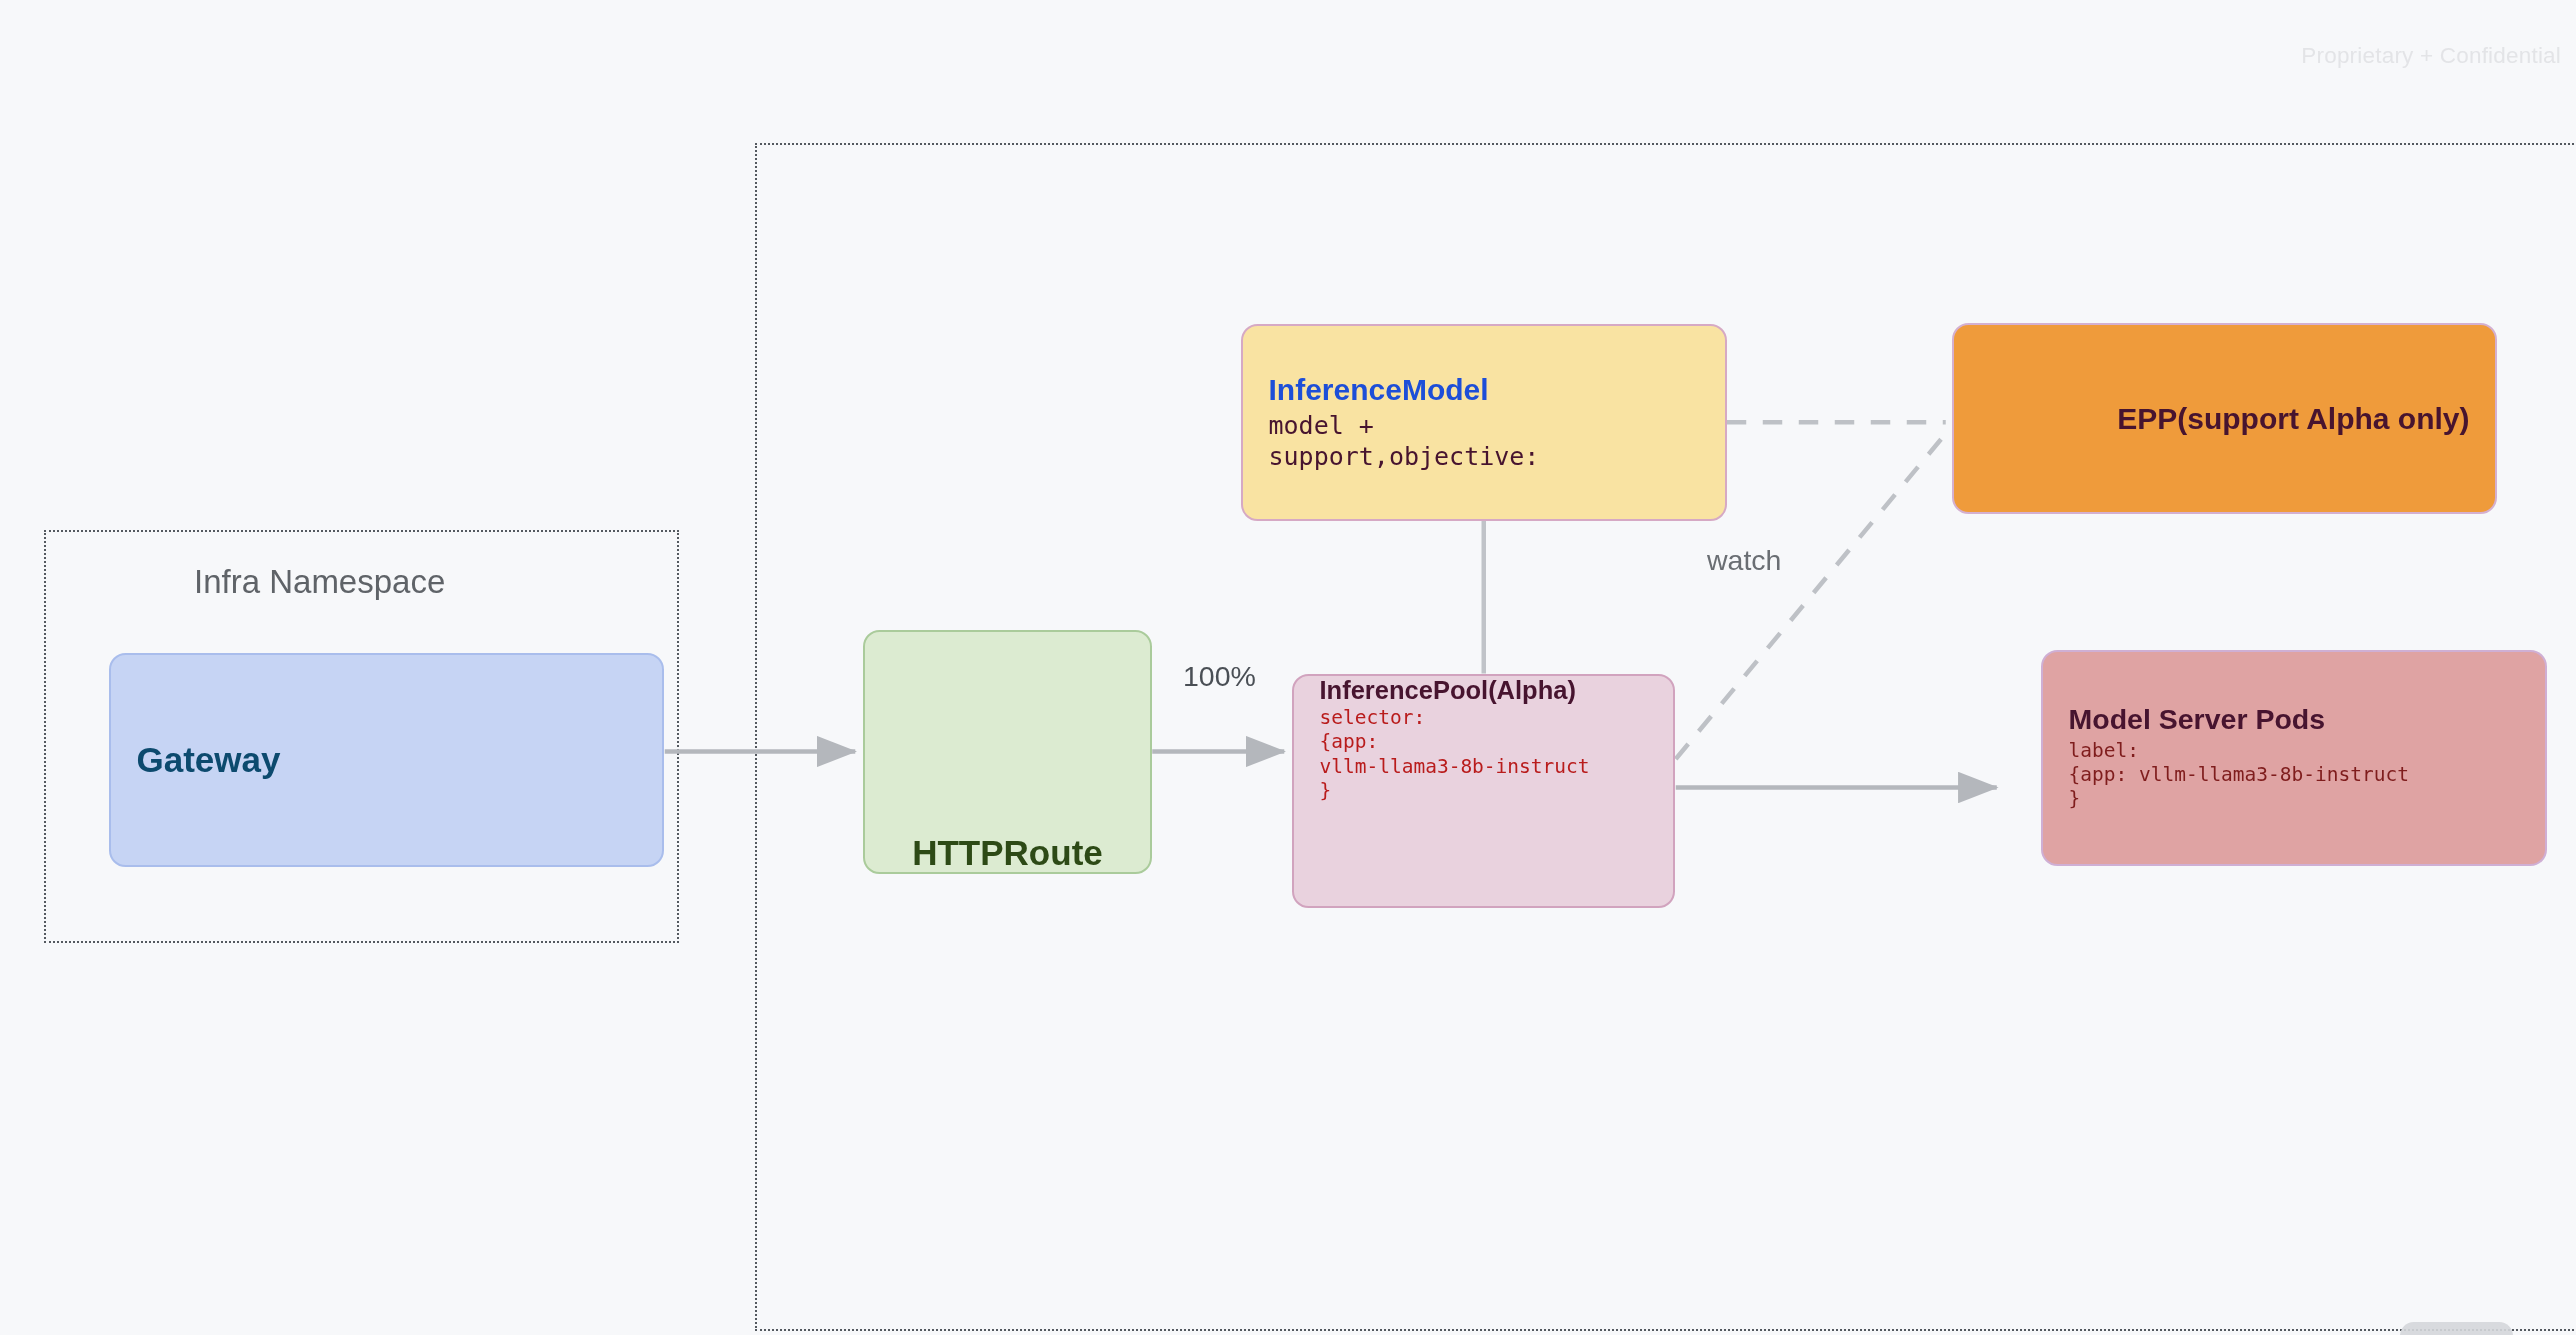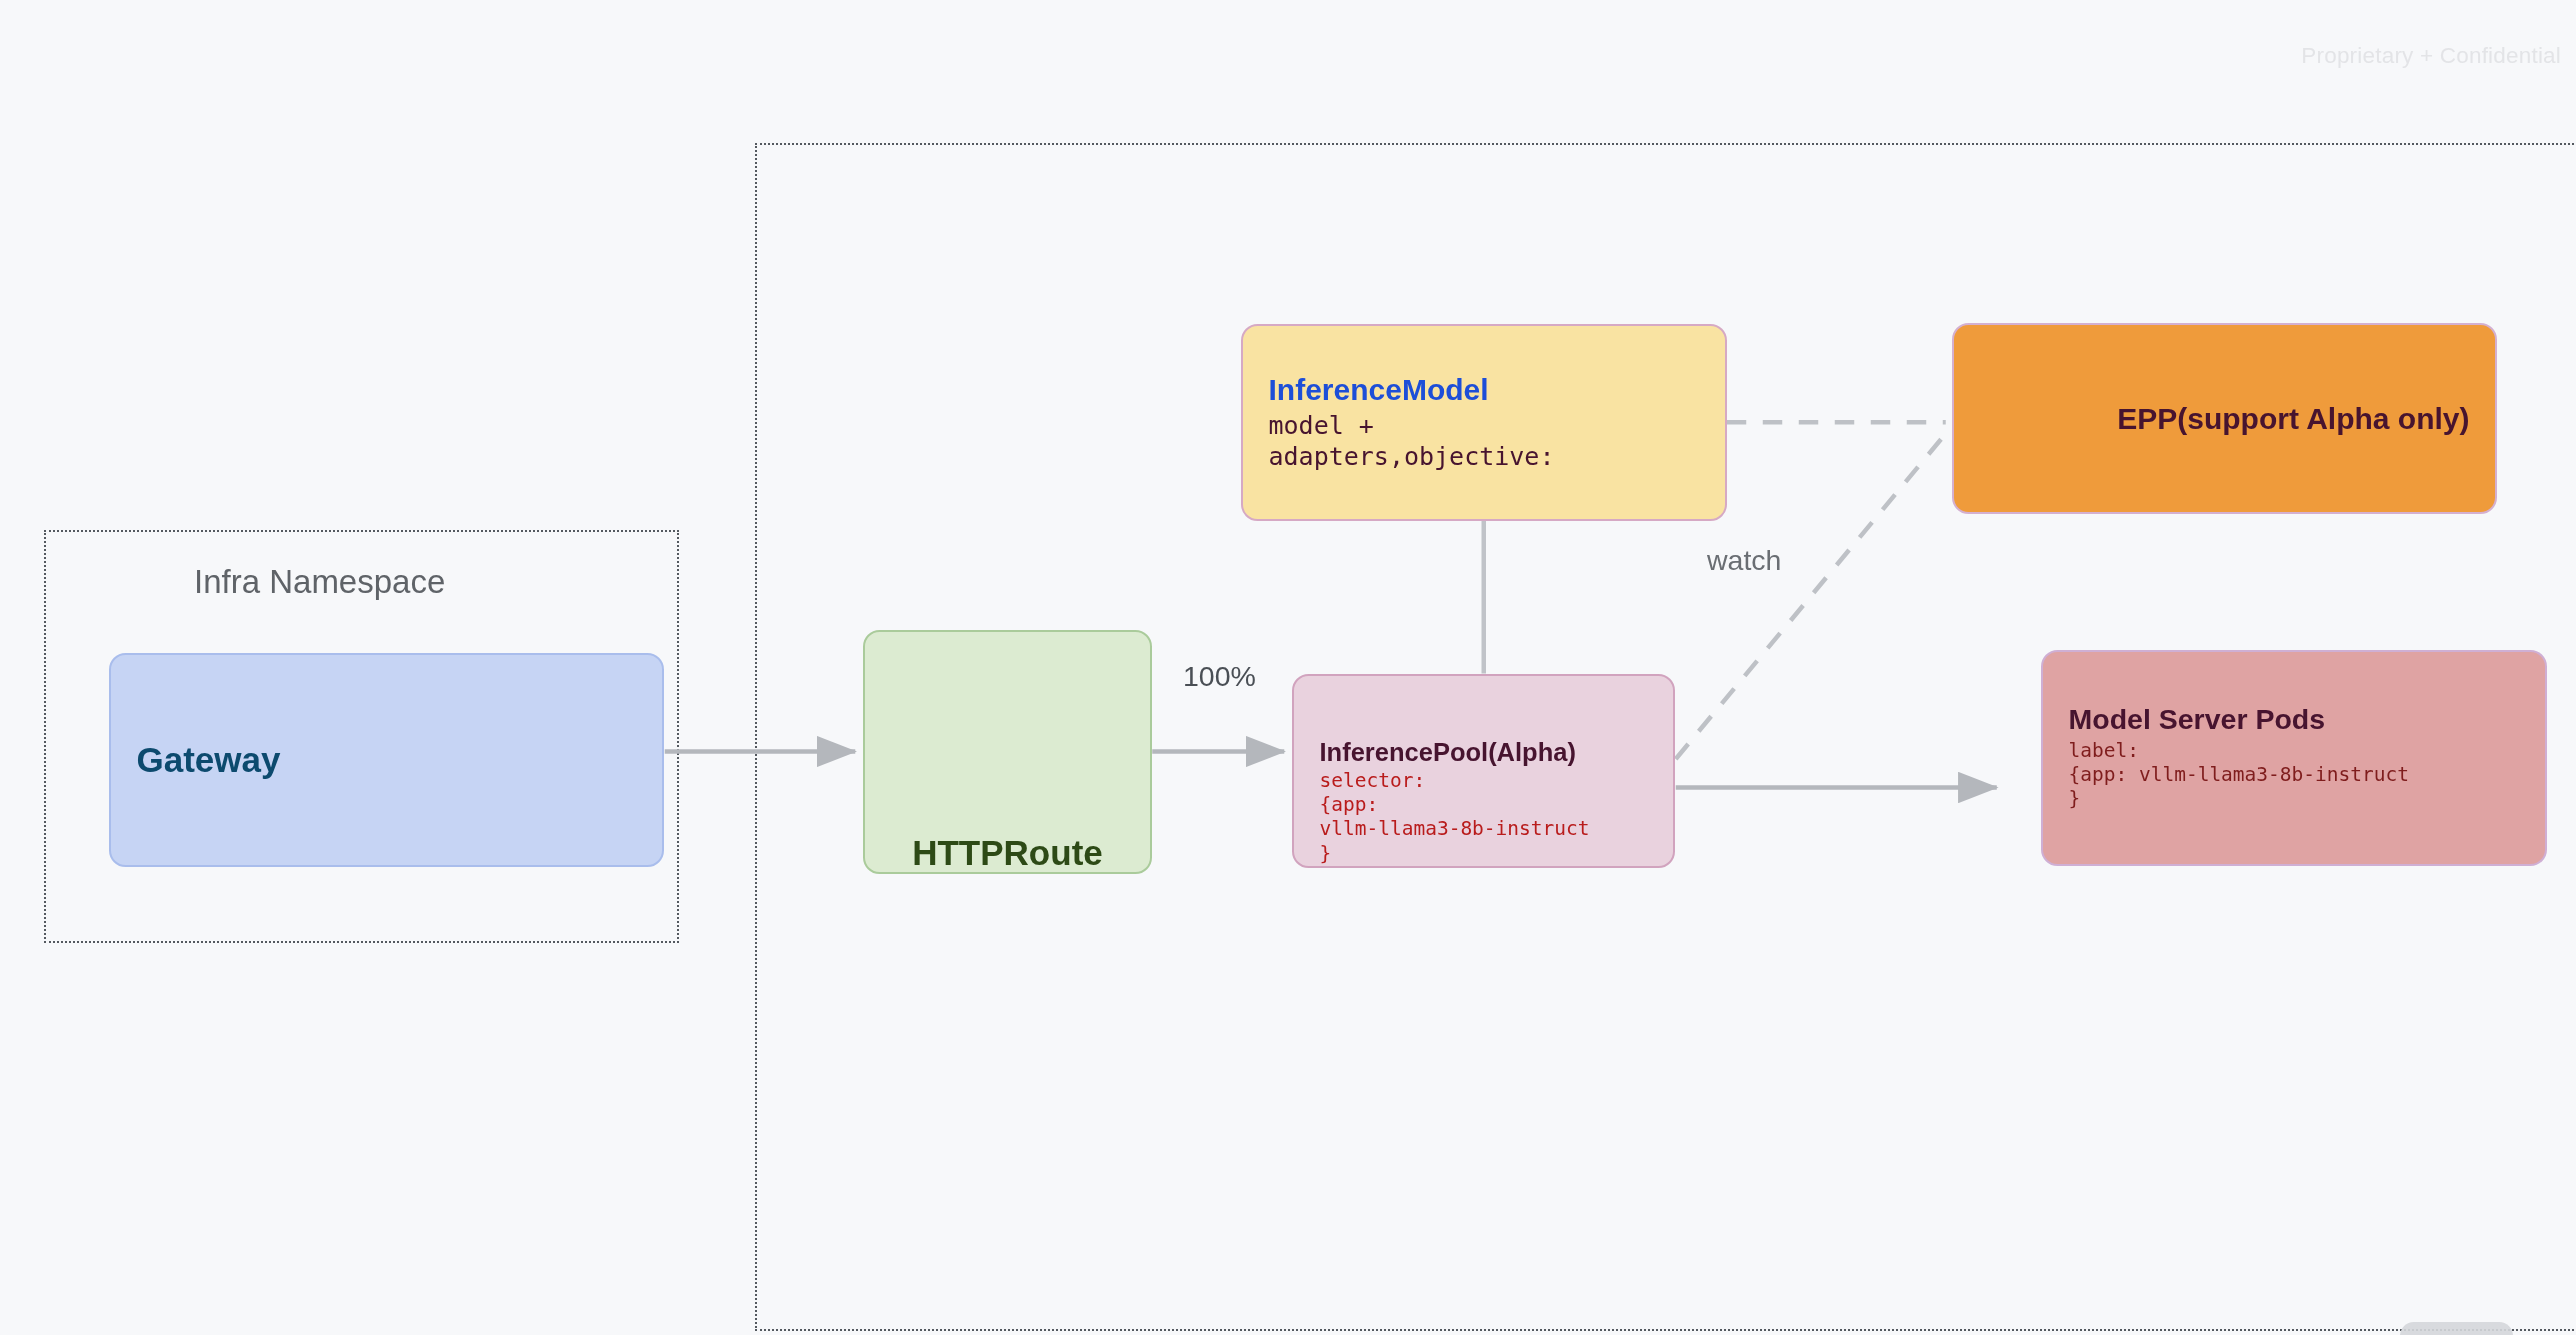--- a/index.html
+++ b/index.html
@@ -89,24 +89,24 @@
     left: 1241px; top: 324px; width: 486px; height: 197px;
     background: #F9E3A2;
     border: 2.3px solid #D6A9C4;
     justify-content: center;
   }
   #inferencemodel .title { font-size: 30px; color: #1d4ed8; margin-bottom: 3px; }
   #inferencemodel .body  { font-size: 25px; color: #47142F; }
 
   
   #inferencepool {
-    left: 1292px; top: 674px; width: 383px; height: 194px;
+    left: 1292px; top: 674px; width: 383px; height: 234px;
     background: #E9D2DE;
     border: 2.3px solid #D1A3BE;
-    justify-content: flex-end;
+    justify-content: flex-start;
   }
   #inferencepool .title { font-size: 25.5px; color: #47142F; margin-bottom: 1.5px; }
   #inferencepool .body  { font-size: 19.5px; color: #b91c1c; }
 
   
   #epp {
     left: 1952px; top: 323px; width: 545px; height: 191px;
     background: #EF9B3B;
     border: 2.3px solid #D4B0D0;
     justify-content: center;
@@ -203,21 +203,21 @@
     <div class="title">Gateway</div>
   </div>
 
   <div class="node" id="httproute">
     <div class="title">HTTPRoute</div>
   </div>
 
   <div class="node" id="inferencemodel">
     <div class="title">InferenceModel</div>
     <div class="body">model +
-adapters,objective:</div>
+support,objective:</div>
   </div>
 
   <div class="node" id="inferencepool">
     <div class="title">InferencePool(Alpha)</div>
     <div class="body">selector:
 {app:
 vllm-llama3-8b-instruct
 }</div>
   </div>
 

